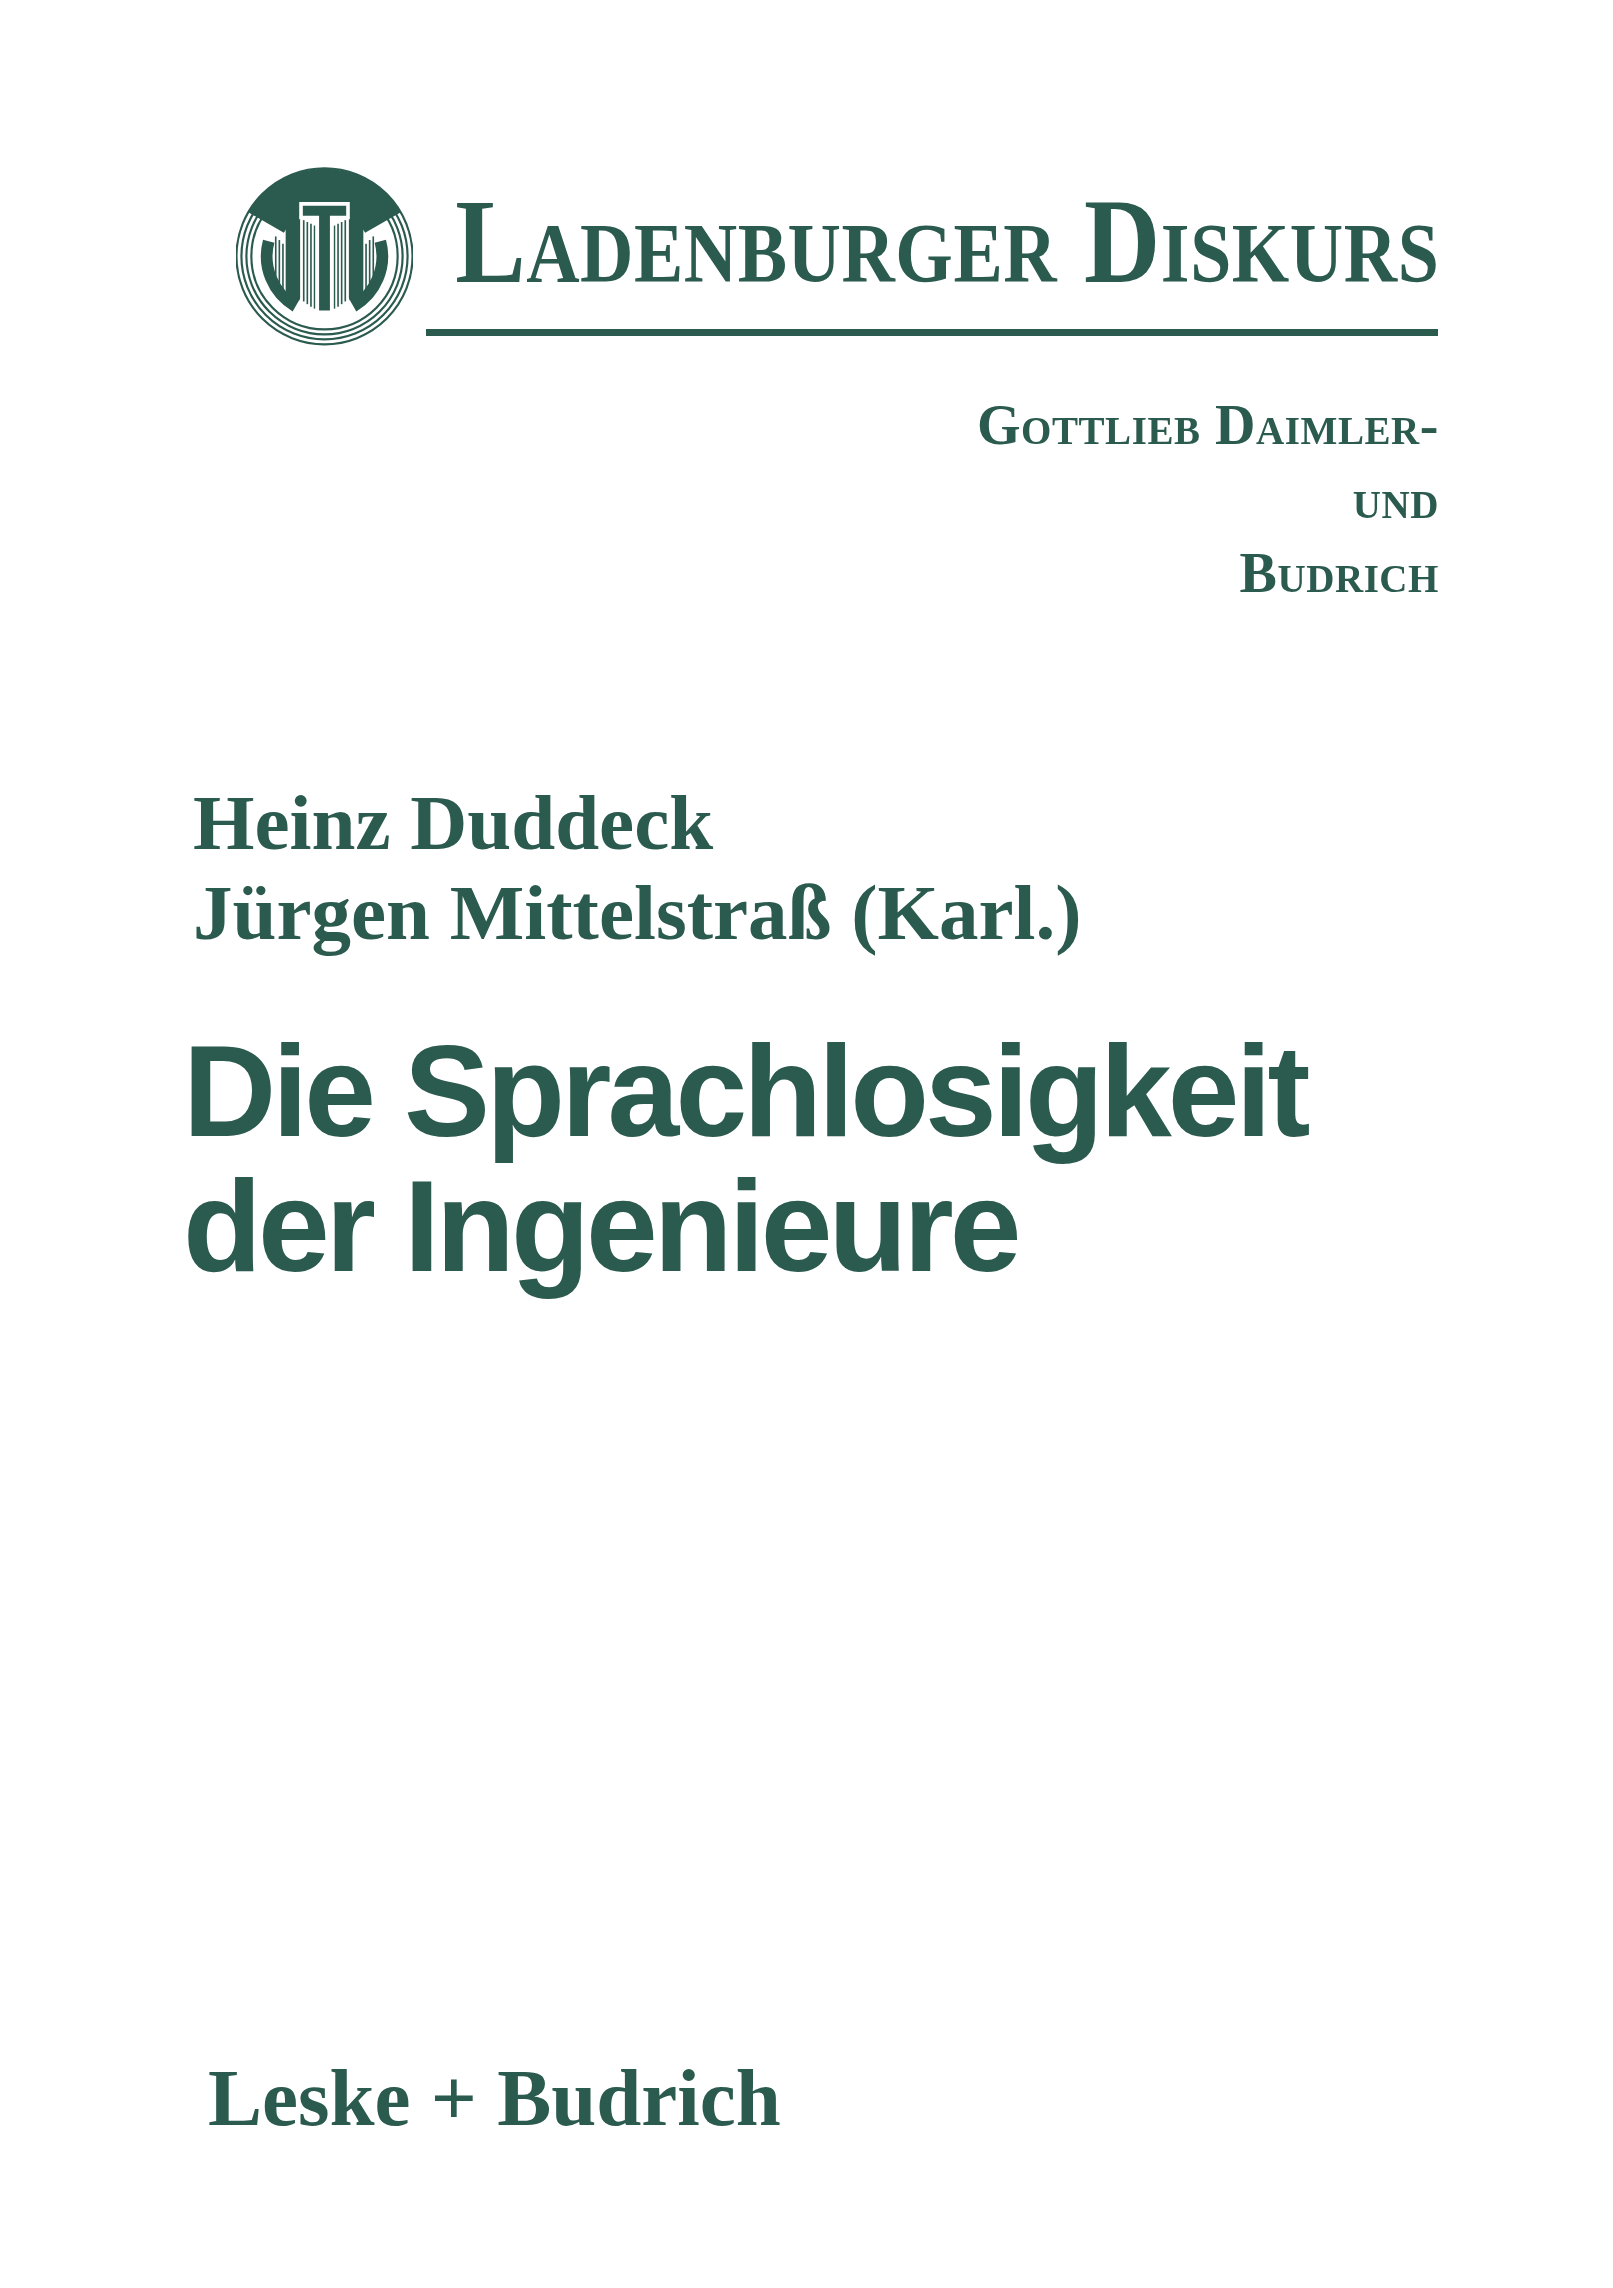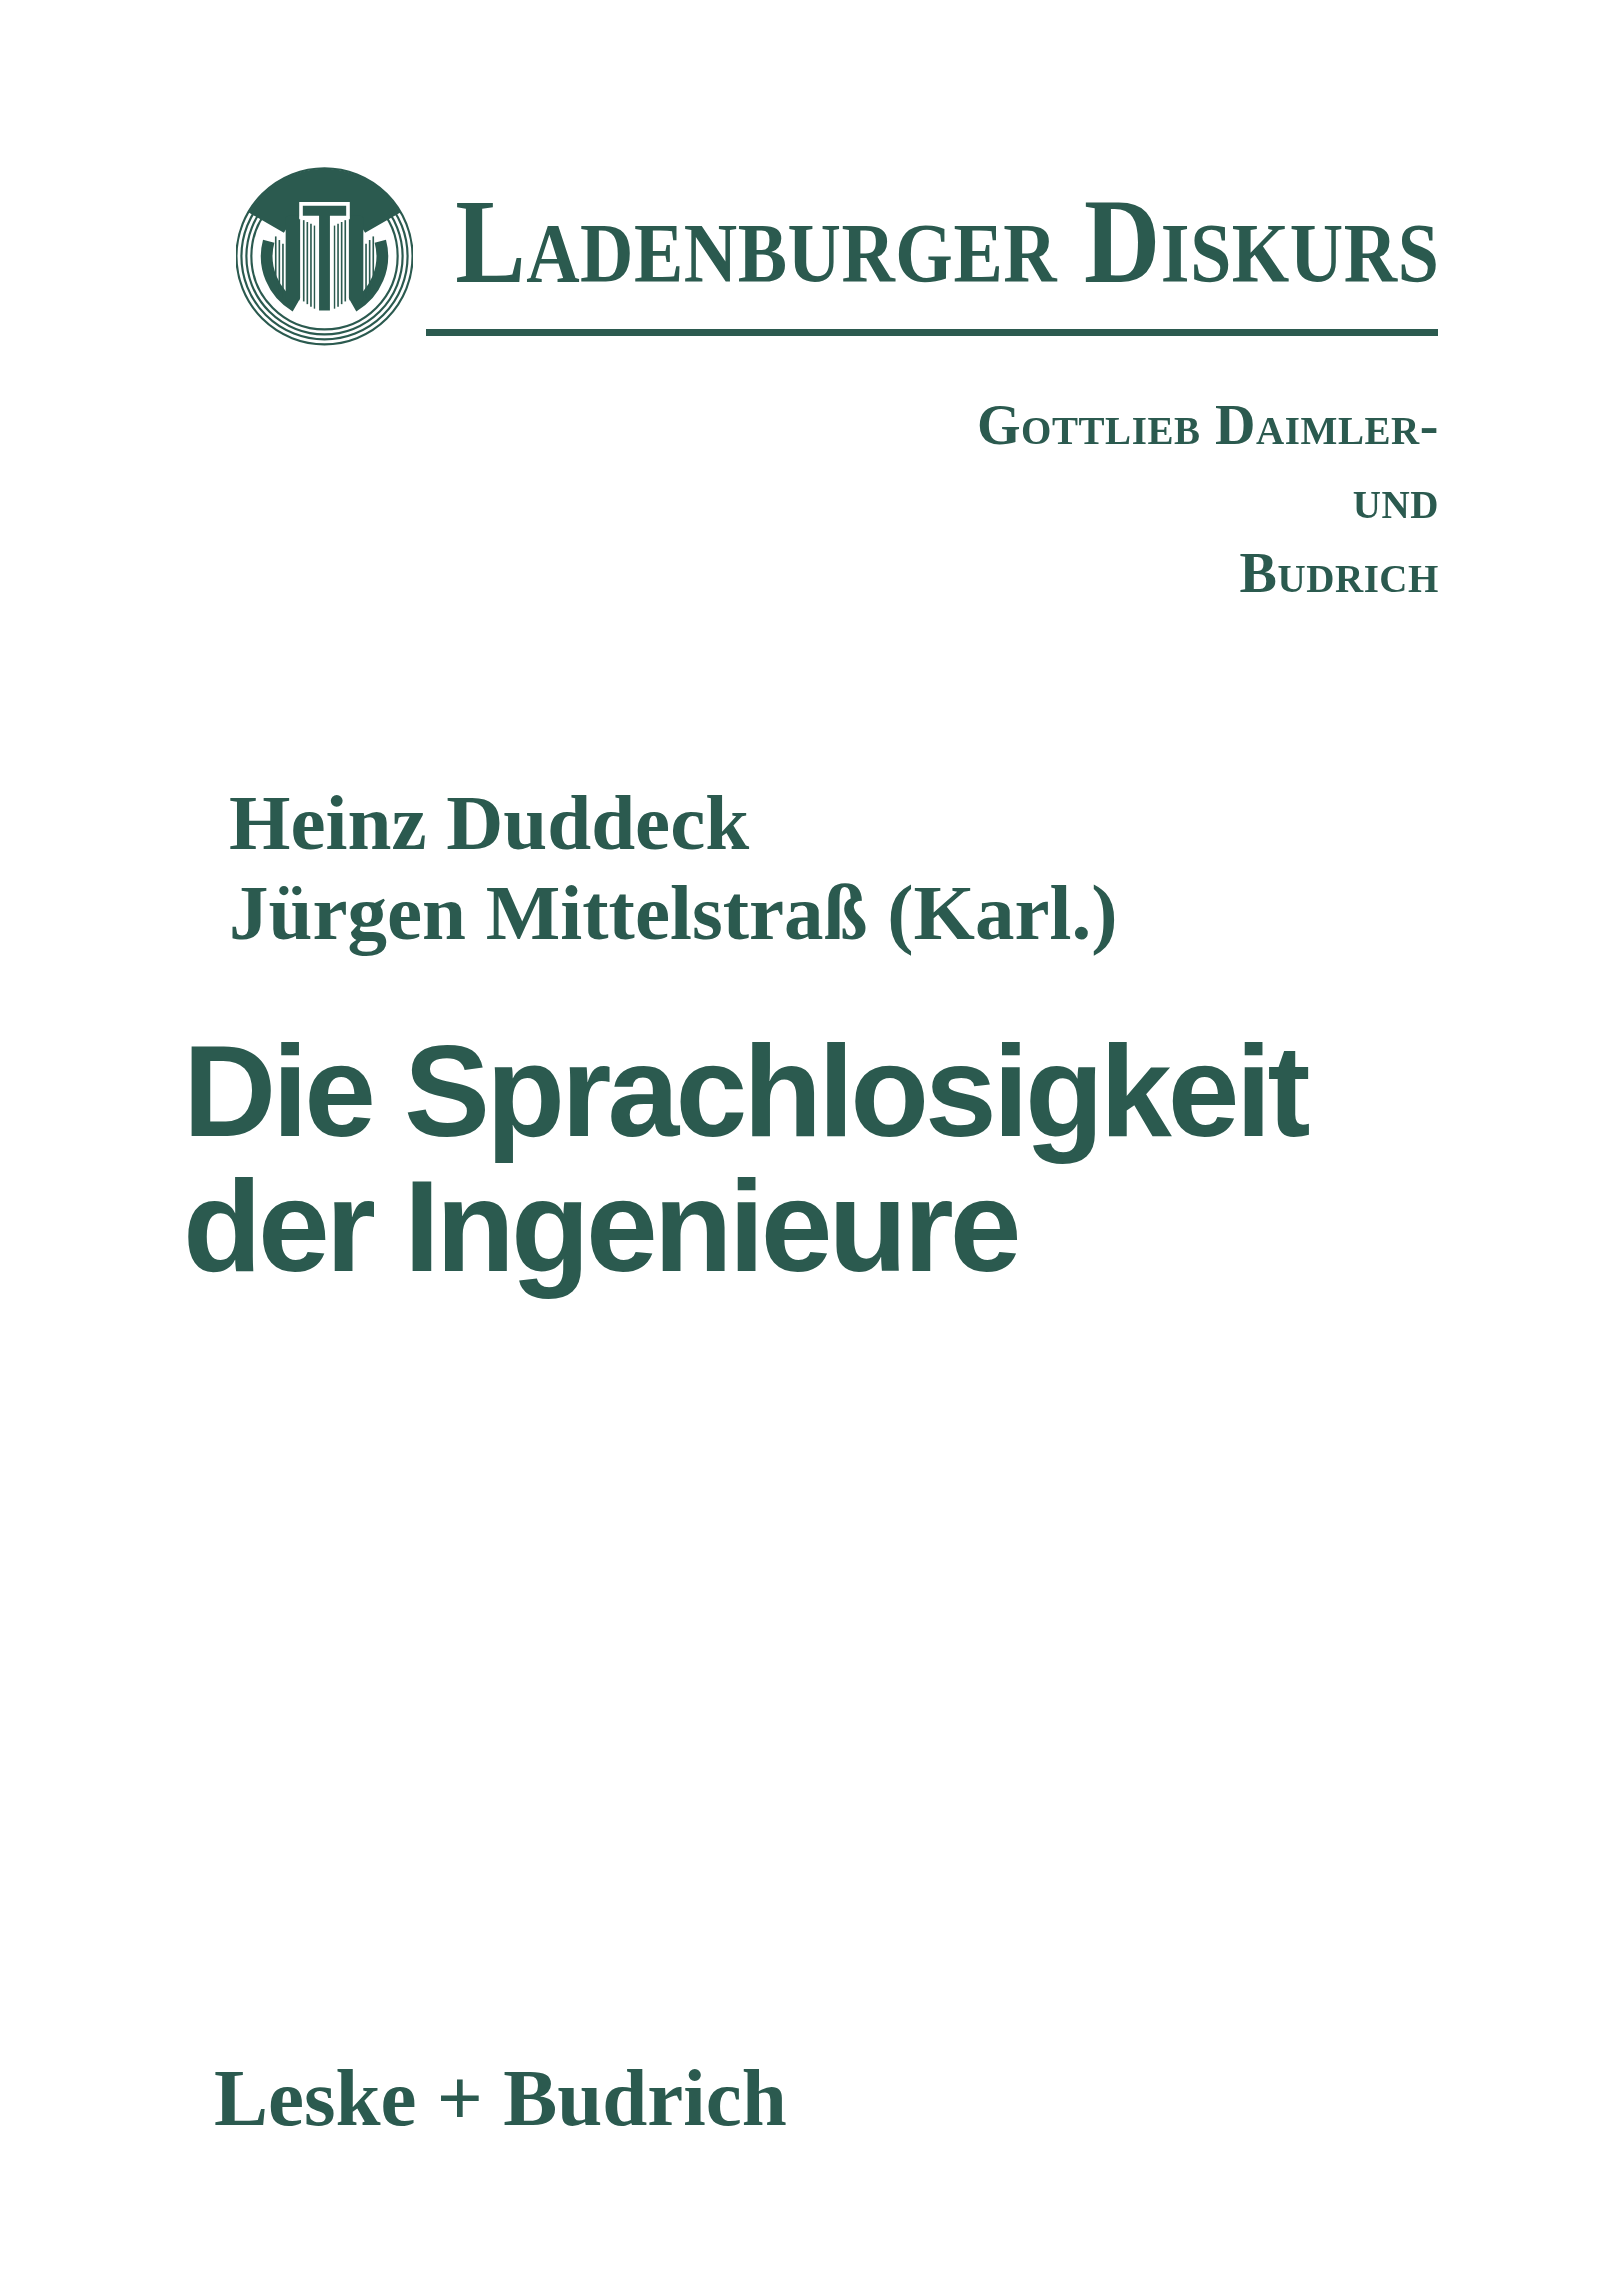--- a/index.html
+++ b/index.html
@@ -54,37 +54,36 @@
     letter-spacing:0.01em;
   }
   .authors{
     position:absolute;
     top:778px;
     left:193px;
     font-weight:700;
     font-size:79px;
     line-height:90px;
     white-space:nowrap;
-    margin-left:36px;
   }
   .book-title{
     position:absolute;
     top:1024px;
     left:183px;
     font-family:"Liberation Sans",sans-serif;
     font-weight:700;
     font-size:129px;
     line-height:135px;
     letter-spacing:-0.03em;
     white-space:nowrap;
   }
   .publisher{
     position:absolute;
     top:2054px;
-    left:214px;
+    left:208px;
     font-weight:700;
     font-size:81px;
     line-height:1.1;
     white-space:nowrap;
   }
 </style>
 </head>
 <body>
 
 <div class="page">

